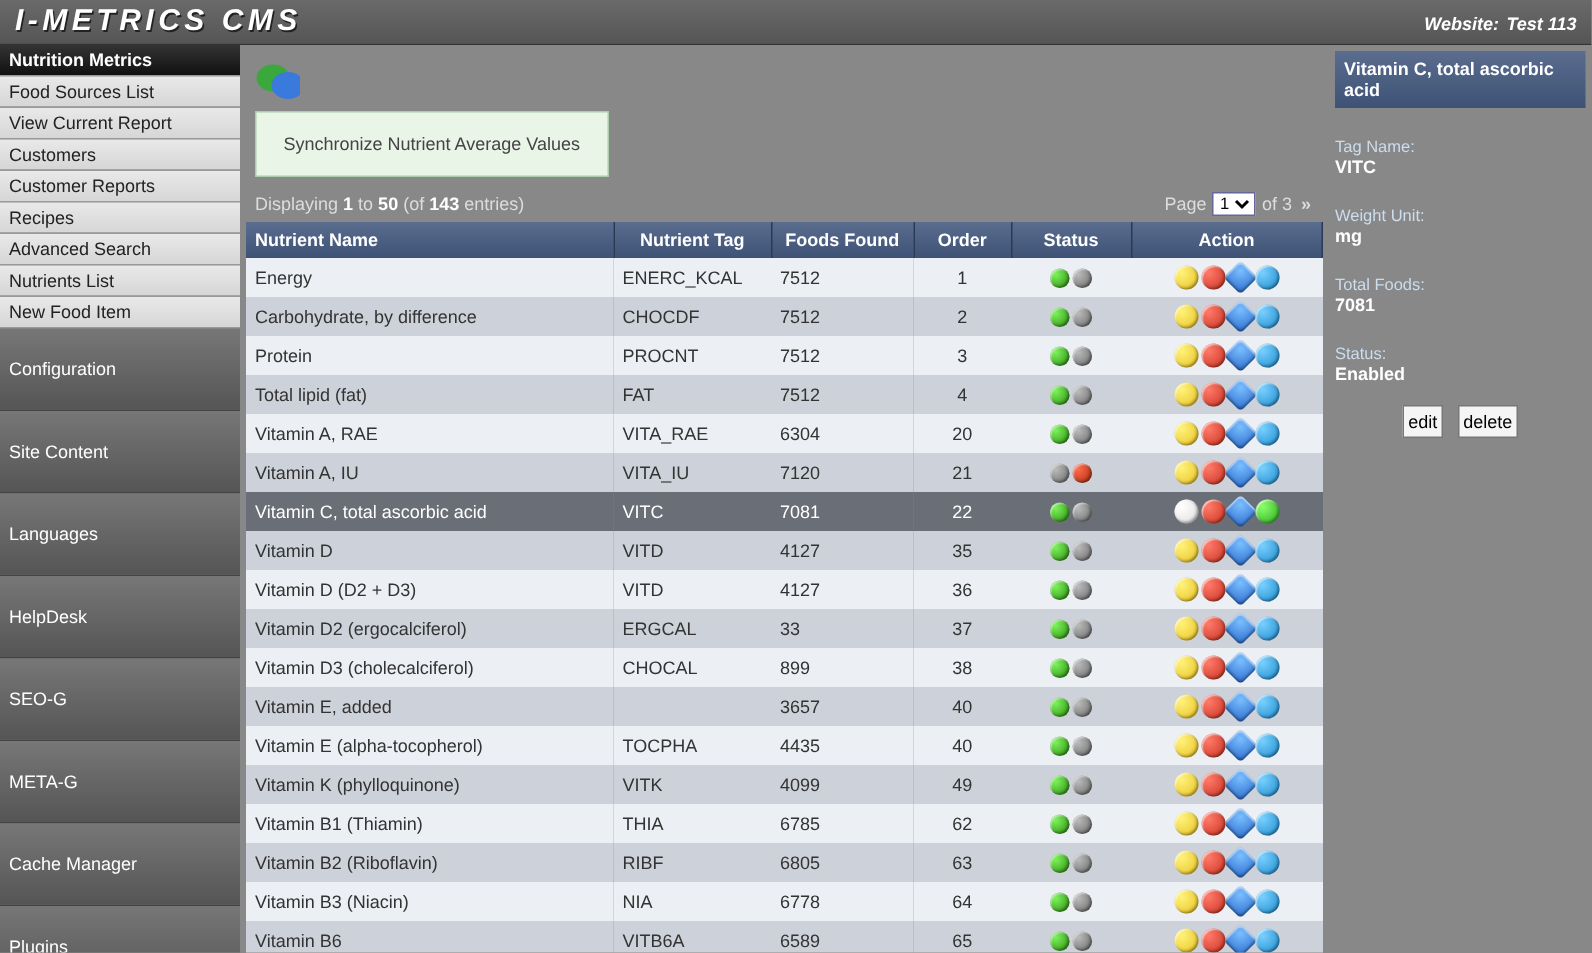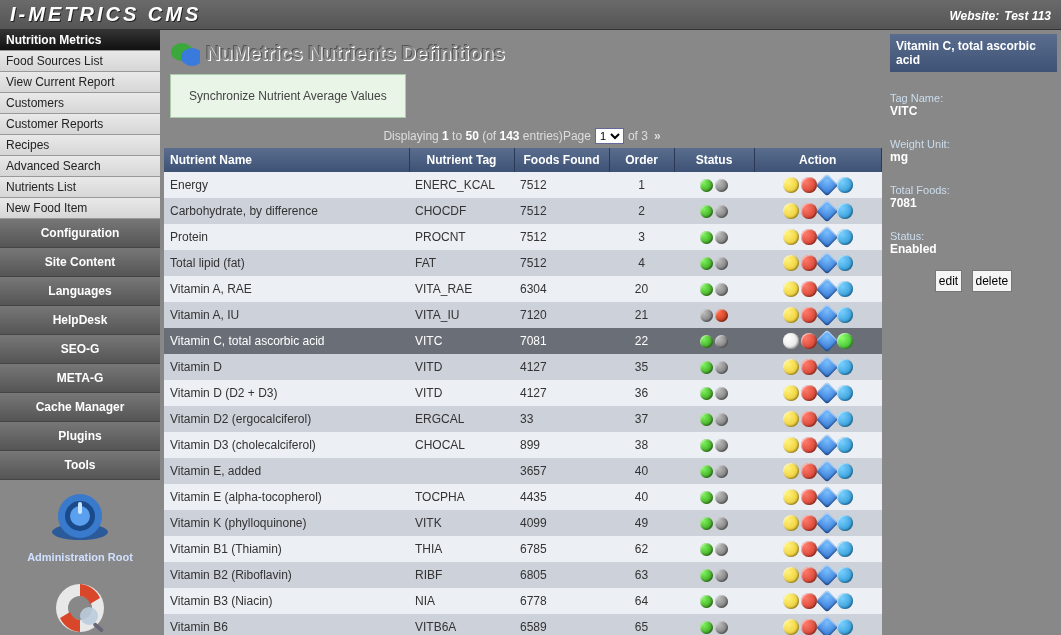--- a/index.html
+++ b/index.html
@@ -6,32 +6,32 @@
 body { background:#888; width:1061px; height:635px; overflow:hidden; }
 .topbar { height:30px; background:linear-gradient(#6a6a6a,#555); color:#fff; display:flex; justify-content:space-between; align-items:center; padding:0 10px; border-bottom:1px solid #333;font-style:italic;}
 .topbar .brand { font-size:20px; font-weight:bold; letter-spacing:3px; text-shadow:1px 1px 0 #222;}
 .topbar .site { font-size:18px; font-weight:bold;}
 .wrap { display:flex; height:430px; }
 
 
 .sidebar { width:160px; background:#888; }
 .sb-item { background:linear-gradient(#e9e9e9,#d6d6d6); color:#222; padding:3px 6px; border-bottom:1px solid #999; cursor:pointer; }
 .sb-item.active { background:linear-gradient(#333,#111); color:#fff; font-weight:bold;}
-.sb-head { background:linear-gradient(#777,#555); color:#fff; font-weight:bold; padding:7px 6px; border-bottom:1px solid #444;text-align:center;}
+.sb-head { background:linear-gradient(#777,#555); color:#fff; font-weight:normal; padding:20px 6px; border-bottom:1px solid #444;}
 .sb-widget { text-align:center; color:#d0e0ff; padding:8px 0; }
 .sb-widget svg { display:block; margin:0 auto 6px;}
 .sb-widget span { font-size:11px; font-weight:bold;}
 
 
 .main { flex:1; background:#888; padding:4px; }
 .panel-top { display:flex; align-items:center; gap:6px; padding:6px 0 2px 6px;}
 .panel-top h1 { font-size:20px; font-weight:bold; color:#888; text-shadow:1px 1px 0 #fff, -1px -1px 0 #555;}
 .chat-icon { position:relative; width:30px; height:26px; }
 .sync-box { background:#e9f5e7; border:1px solid #aaccaa; color:#444; padding:14px 18px; margin:6px 0 10px 6px; display:inline-block; cursor:pointer;}
-.pager-row { display:flex; justify-content:center; align-items:center; color:#ddd; padding:0 6px 4px; font-size:11px;}
+.pager-row { display:flex; justify-content:space-between; align-items:center; color:#ddd; padding:0 6px 4px; font-size:11px;}
 .pager-row b { color:#fff; }
 .pager-right { display:flex; align-items:center; gap:4px; color:#ddd;}
 .pager-right select { font-size:11px; background:#fff; border:1px solid #669;}
 .arrow { color:#ddd; cursor:pointer; font-weight:bold; padding:0 2px;}
 
 table { width:100%; border-collapse:collapse; }
 th { background:linear-gradient(#5a6d8f,#3e5275); color:#fff; text-align:center; padding:5px 6px; font-size:12px; font-weight:bold; border-right:1px solid #2a3a55;margin-left:44px;}
 th:first-child { text-align:left; }
 td { padding:5px 6px; color:#333; }
 tr.even td { background:#eceff3; }
@@ -123,21 +123,20 @@
       <span>Online Documention</span>
     </div>
   </div>
 
   <div class="main">
     <div class="panel-top">
       <svg class="chat-icon" width="34" height="28">
         <ellipse cx="12" cy="12" rx="11" ry="9" fill="#3aa83a"></ellipse>
         <ellipse cx="22" cy="17" rx="11" ry="9" fill="#3a7add"></ellipse>
       </svg>
-      <h1>NuMetrics Nutrients Definitions</h1>
     </div>
     <div class="sync-box">Synchronize Nutrient Average Values</div>
 
     <div class="pager-row">
       <span>
         <span>Displaying </span><b>1</b><span> to </span><b>50</b><span> (of </span><b>143</b><span> entries)</span>
       </span>
       <span class="pager-right">
         <span>Page</span>
         <select><option>1</option></select>

